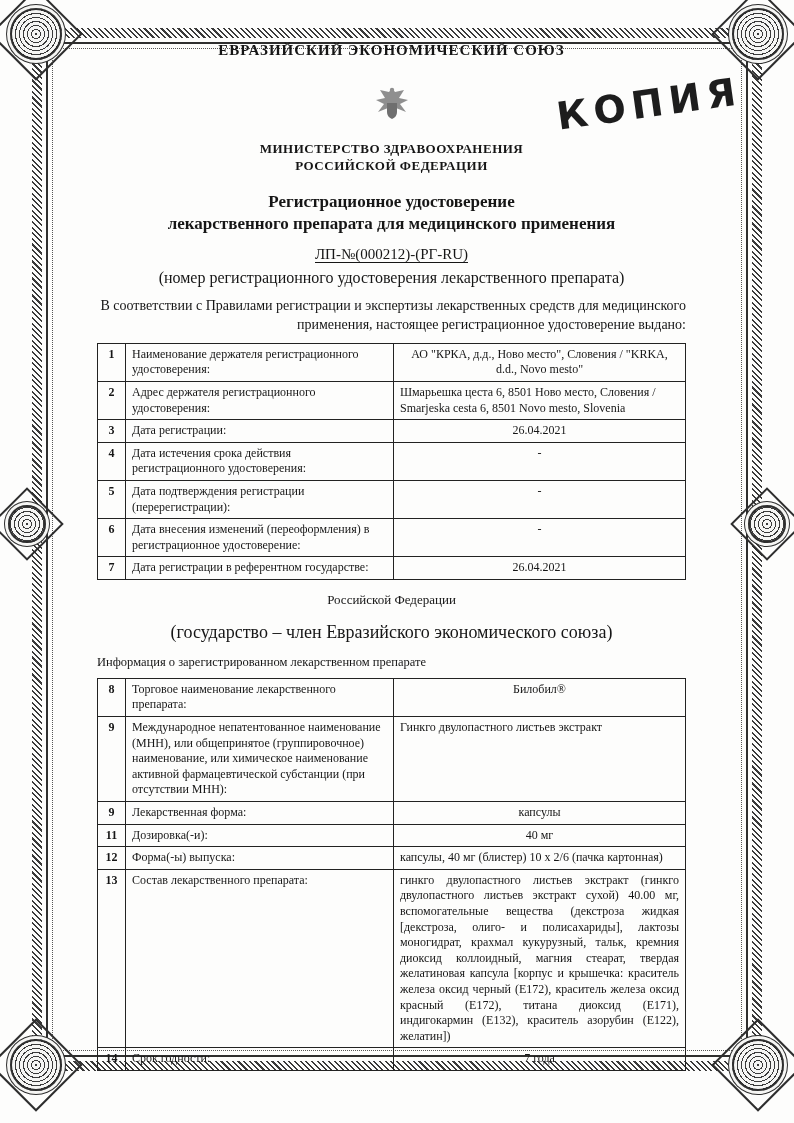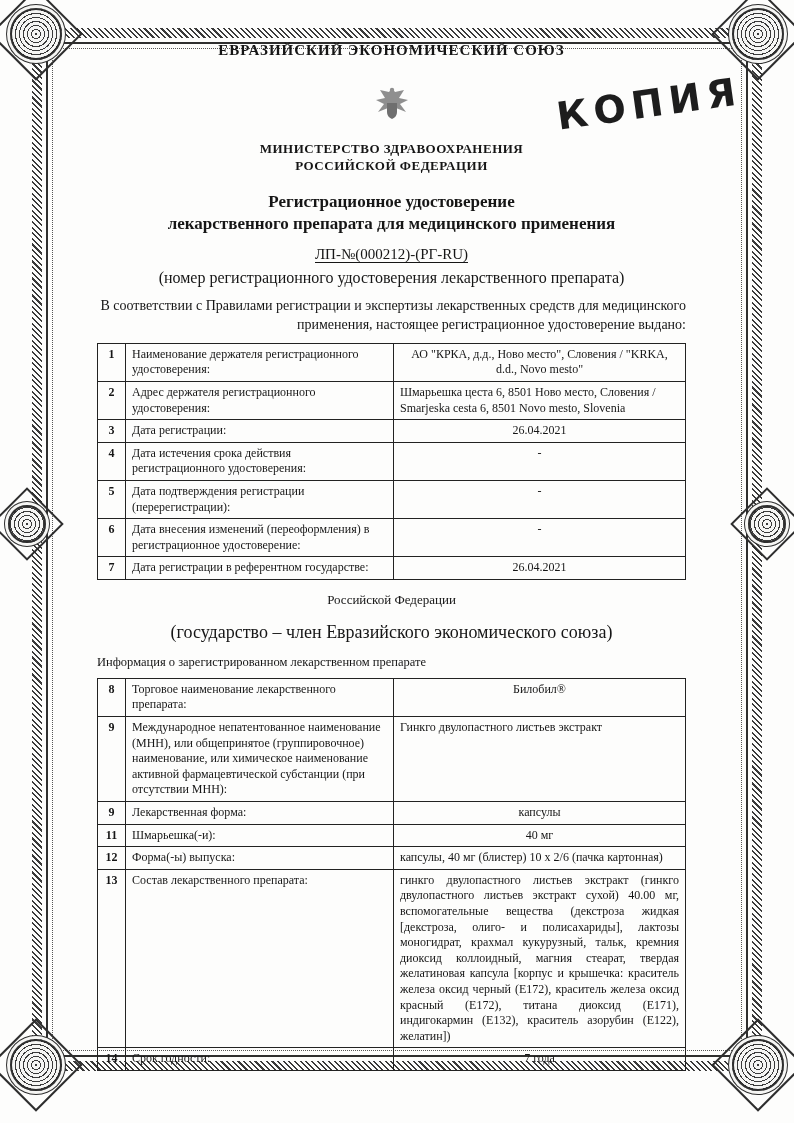--- a/index.html
+++ b/index.html
@@ -195,21 +195,21 @@
         <td class="label">Международное непатентованное наименование (МНН), или общепринятое (группировочное) наименование, или химическое наименование активной фармацевтической субстанции (при отсутствии МНН):</td>
         <td class="value v-mid">Гинкго двулопастного листьев экстракт</td>
       </tr>
       <tr>
         <td class="num">9</td>
         <td class="label">Лекарственная форма:</td>
         <td class="value val-center v-mid">капсулы</td>
       </tr>
       <tr>
         <td class="num">11</td>
-        <td class="label">Шмарьешка(-и):</td>
+        <td class="label">Дозировка(-и):</td>
         <td class="value val-center v-mid">40 мг</td>
       </tr>
       <tr>
         <td class="num">12</td>
         <td class="label">Форма(-ы) выпуска:</td>
         <td class="value v-mid">капсулы, 40 мг (блистер) 10 х 2/6 (пачка картонная)</td>
       </tr>
       <tr>
         <td class="num">13</td>
         <td class="label">Состав лекарственного препарата:</td>

